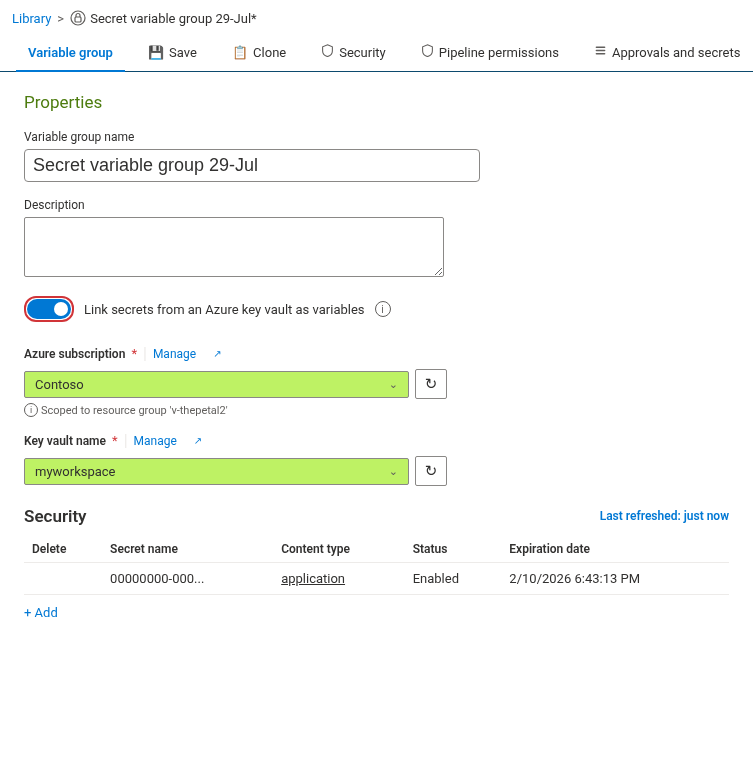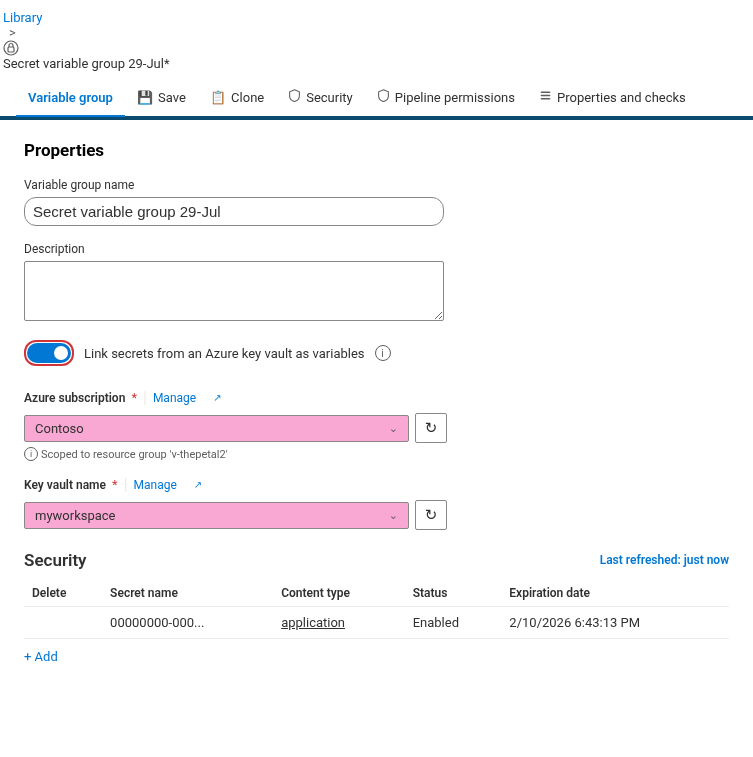--- a/index.html
+++ b/index.html
@@ -8,24 +8,24 @@
       font-size: 13px;
       color: #323130;
       background: #fff;
       width: 753px;
       min-height: 757px;
     }
 
     
     .breadcrumb {
       display: flex;
-      padding: 10px 3px 8px;
-      font-size: 13px;
-      color: #605e5c;
-      flex-direction: column;
+      align-items: center;
+      padding: 10px 12px 8px;
+      font-size: 13px;
+      color: #605e5c;
     }
     .breadcrumb-link {
       color: #0078d4;
       cursor: pointer;
       text-decoration: none;
     }
     .breadcrumb-sep {
       margin: 0 6px;
       color: #605e5c;
     }
@@ -35,22 +35,23 @@
       margin-right: 4px;
     }
     .breadcrumb-current {
       color: #323130;
       font-weight: 400;
     }
 
     
     .toolbar {
       display: flex;
-      border-bottom: 4px solid #0c4a6e;
+      border-bottom: 1px solid #0c4a6e;
       padding: 0 16px;
+      gap: 11px;
     }
     .tab {
       display: flex;
       align-items: center;
       padding: 10px 12px;
       cursor: pointer;
       color: #323130;
       font-size: 13px;
       white-space: nowrap;
       border-bottom: 2px solid transparent;
@@ -67,38 +68,38 @@
       color: inherit;
     }
 
     
     .main {
       padding: 20px 24px;
     }
 
     .section-title {
       font-size: 17px;
-      font-weight: 700;
-      color: #000000;
+      font-weight: 400;
+      color: #4d7c0f;
       margin-bottom: 18px;
     }
 
     .field-label {
       font-size: 12px;
       font-weight: 400;
       color: #323130;
       margin-bottom: 5px;
     }
 
     .text-input {
-      width: 420px;
+      width: 456px;
       border: 1px solid #8a8886;
-      border-radius: 12px;
+      border-radius: 4px;
       padding: 5px 8px;
-      font-size: 15px;
+      font-size: 18px;
       color: #323130;
       outline: none;
       background: #fff;
     }
 
     .textarea-input {
       width: 420px;
       height: 60px;
       border: 1px solid #8a8886;
       border-radius: 2px;
@@ -202,21 +203,21 @@
       align-items: center;
       gap: 6px;
     }
     .dropdown-btn {
       width: 385px;
       border: 1px solid #8a8886;
       border-radius: 2px;
       padding: 5px 10px;
       font-size: 13px;
       color: #323130;
-      background: #f9a8d4;
+      background: #bef264;
       cursor: pointer;
       display: flex;
       align-items: center;
       justify-content: space-between;
     }
     .dropdown-chevron {
       font-size: 11px;
       color: #605e5c;
     }
     .refresh-btn {
@@ -356,21 +357,21 @@
     <span>Pipeline permissions</span>
   </div>
   <div class="tab">
     <span class="tab-icon">
       <svg width="13" height="13" viewBox="0 0 16 16" fill="none">
         <rect x="2" y="3" width="12" height="2" rx="1" fill="#605e5c"></rect>
         <rect x="2" y="7" width="12" height="2" rx="1" fill="#605e5c"></rect>
         <rect x="2" y="11" width="12" height="2" rx="1" fill="#605e5c"></rect>
       </svg>
     </span>
-    <span>Properties and checks</span>
+    <span>Approvals and secrets</span>
   </div>
 </div>
 
 <div class="main">
 
   <div>
     <div class="section-title">Properties</div>
 
     <div class="field-group">
       <div class="field-label">Variable group name</div>

